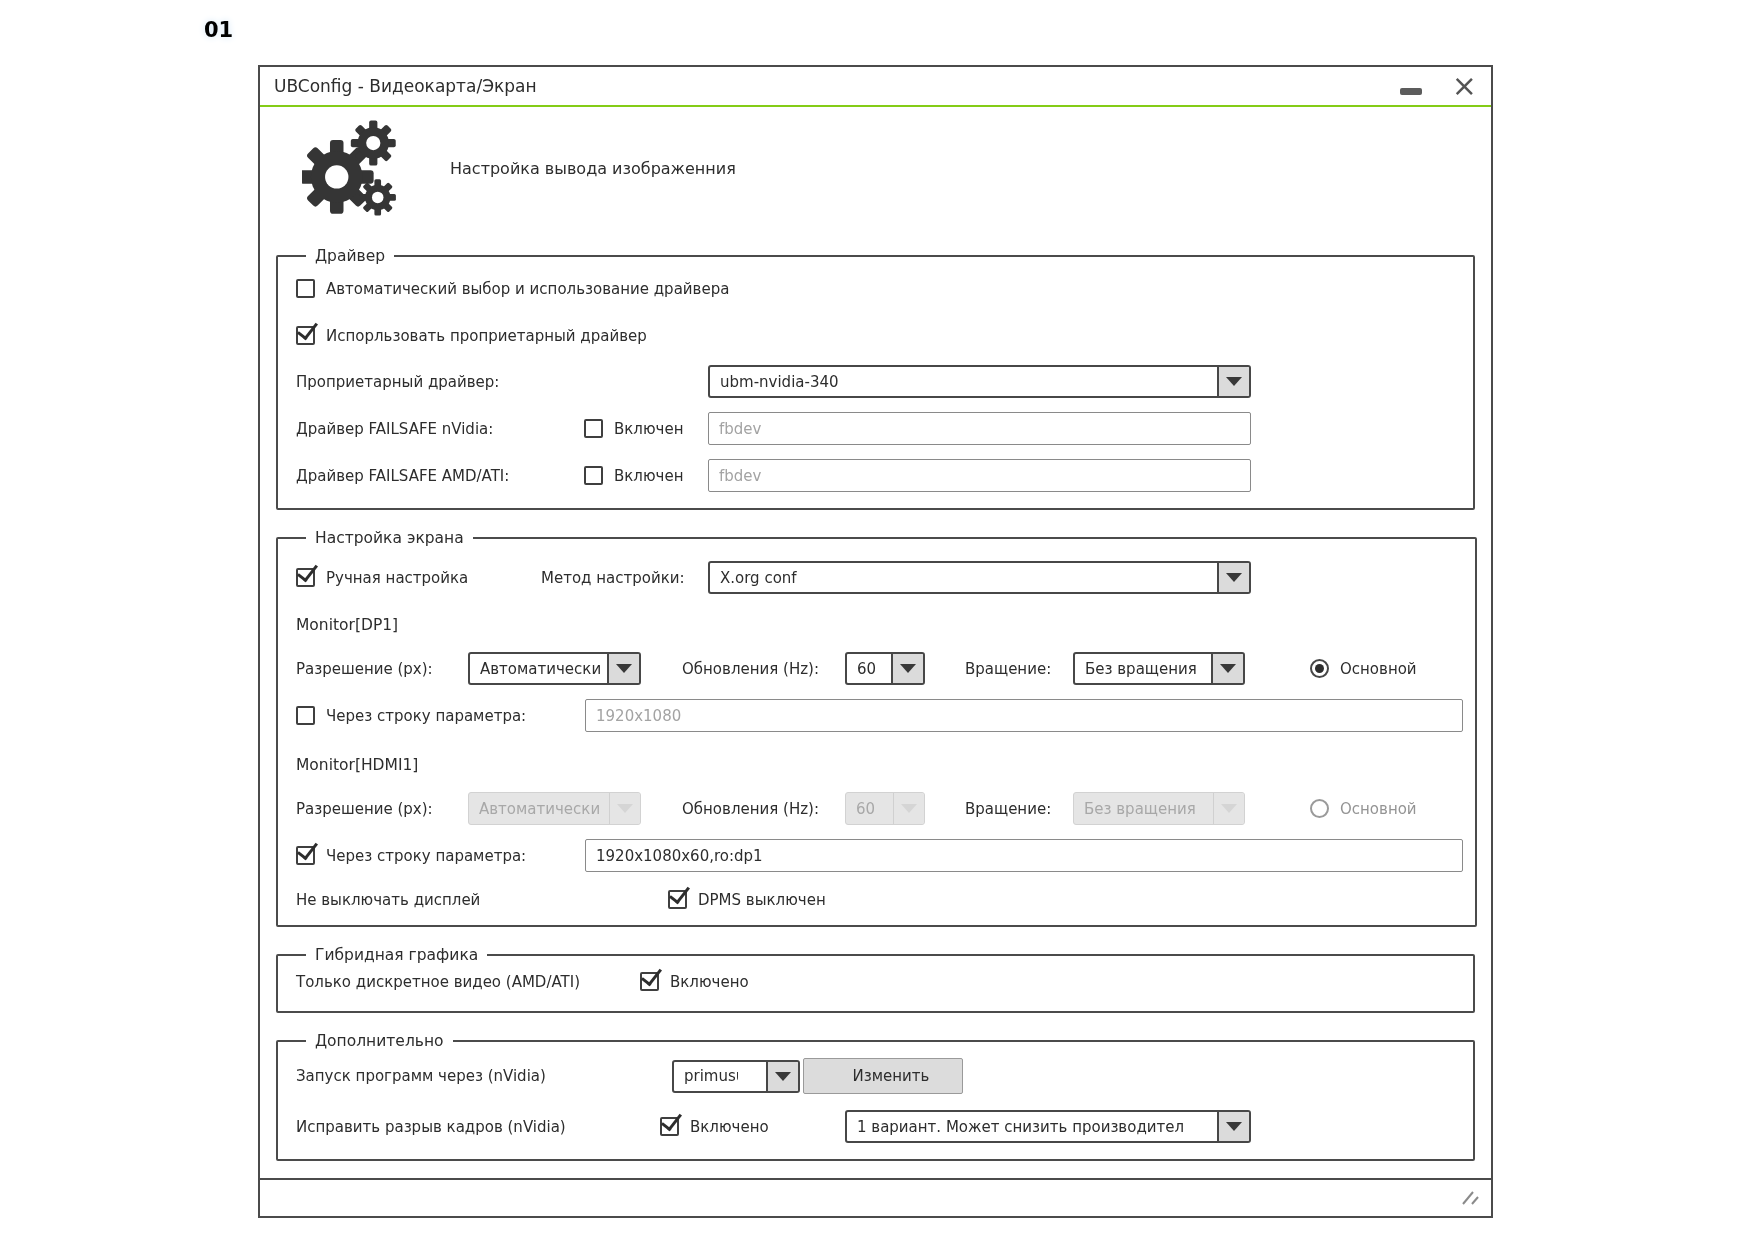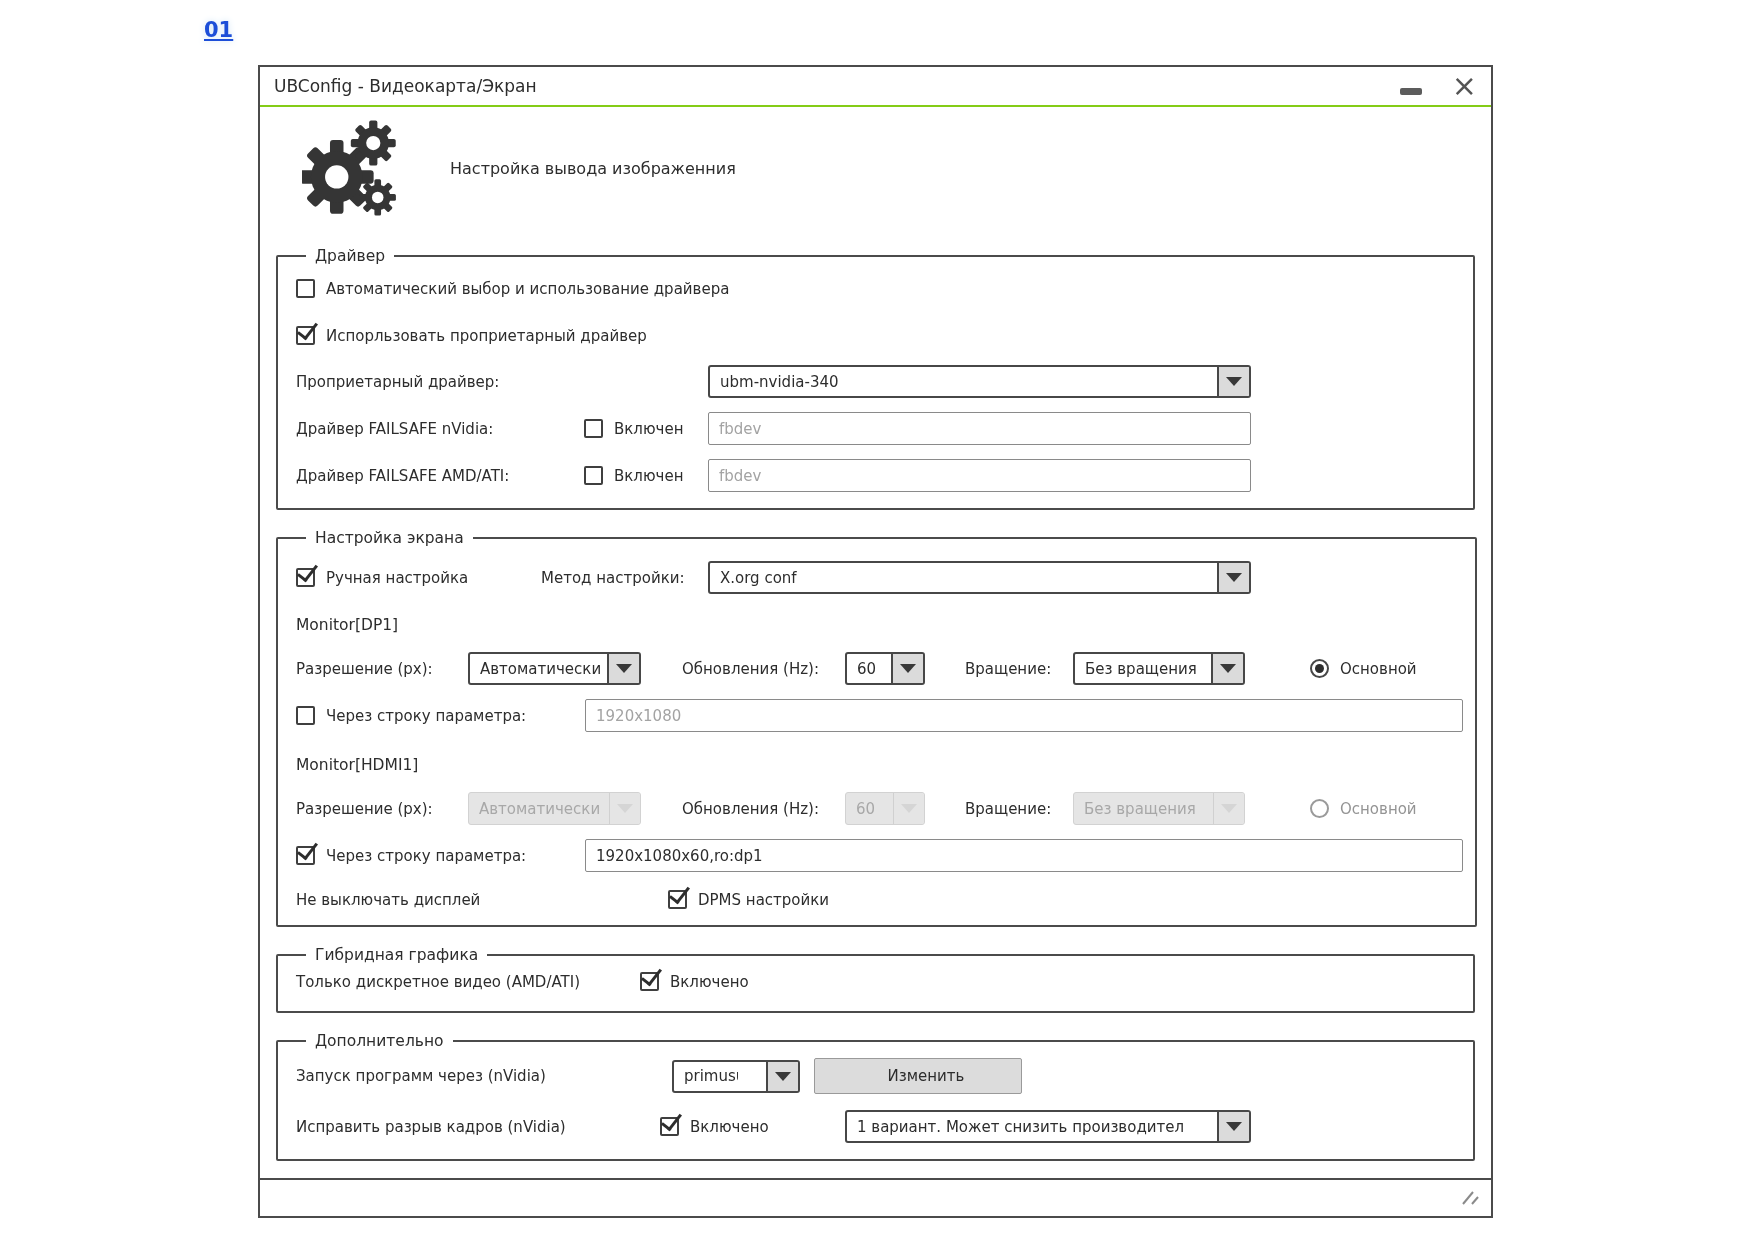--- a/index.html
+++ b/index.html
@@ -2,21 +2,21 @@
 <html><head>
 <meta charset="utf-8">
 <style>
   html,body{margin:0;padding:0;}
   body{
     width:1753px;height:1240px;position:relative;background:#ffffff;
     font-family:"DejaVu Sans",sans-serif;color:#2d2d2d;
   }
   .page-label{
     position:absolute;left:204px;top:18px;font-size:21px;font-weight:bold;
-    color:#1d4ed8;text-shadow:0 0 7px #cfe3f5;text-decoration:underline;
+    color:#000000;text-shadow:0 0 7px #cfe3f5;
   }
   
   .window{
     position:absolute;left:258px;top:65px;width:1235px;height:1153px;
     border:2px solid #4b4b4b;background:#fff;box-sizing:border-box;
     display:flex;flex-direction:column;
   }
   .titlebar{
     height:40px;min-height:40px;border-bottom:2px solid #84cc16;
     display:flex;align-items:center;padding:0 14px;box-sizing:border-box;font-size:17px;
@@ -274,21 +274,21 @@
           <span class="cb checked"></span>
           <span class="cb-label">Через строку параметра:</span>
         </span>
         <input class="tinput" style="width: 878px;" value="1920x1080x60,ro:dp1">
       </div>
 
       <div class="row" style="margin-top:18px;">
         <span class="lbl" style="width:372px;">Не выключать дисплей</span>
         <span class="cb-wrap">
           <span class="cb checked"></span>
-          <span class="cb-label">DPMS настройки</span>
+          <span class="cb-label">DPMS выключен</span>
         </span>
       </div>
     </fieldset>
 
     <fieldset class="fs-hybrid">
       <legend>Гибридная графика</legend>
       <div class="row" style="margin-top:8px;margin-bottom:4px;">
         <span class="lbl" style="width:344px;">Только дискретное видео (AMD/ATI)</span>
         <span class="cb-wrap">
           <span class="cb checked"></span>
@@ -301,21 +301,21 @@
       <legend>Дополнительно</legend>
 
       <div class="row" style="margin-top:8px;">
         <span class="lbl" style="width:376px;">Запуск программ через (nVidia)</span>
         <span class="combo" style="width:128px;gap:28px;">
           <span class="combo-text">primusun</span>
           <span class="combo-btn">
               <span class="arrow"></span>
             </span>
         </span>
-        <span class="btn" style="width:208px;margin-left:14px;padding-left:16px;">Изменить</span>
+        <span class="btn" style="width:160px;margin-left:3px;padding-left:16px;">Изменить</span>
       </div>
 
       <div class="row" style="margin-top:16px;">
         <span class="lbl" style="width:364px;">Исправить разрыв кадров (nVidia)</span>
         <span class="cb-wrap" style="width:185px;">
           <span class="cb checked"></span>
           <span class="cb-label">Включено</span>
         </span>
         <span class="combo" style="width:406px;">
           <span class="combo-text">1 вариант. Может снизить производител</span>

